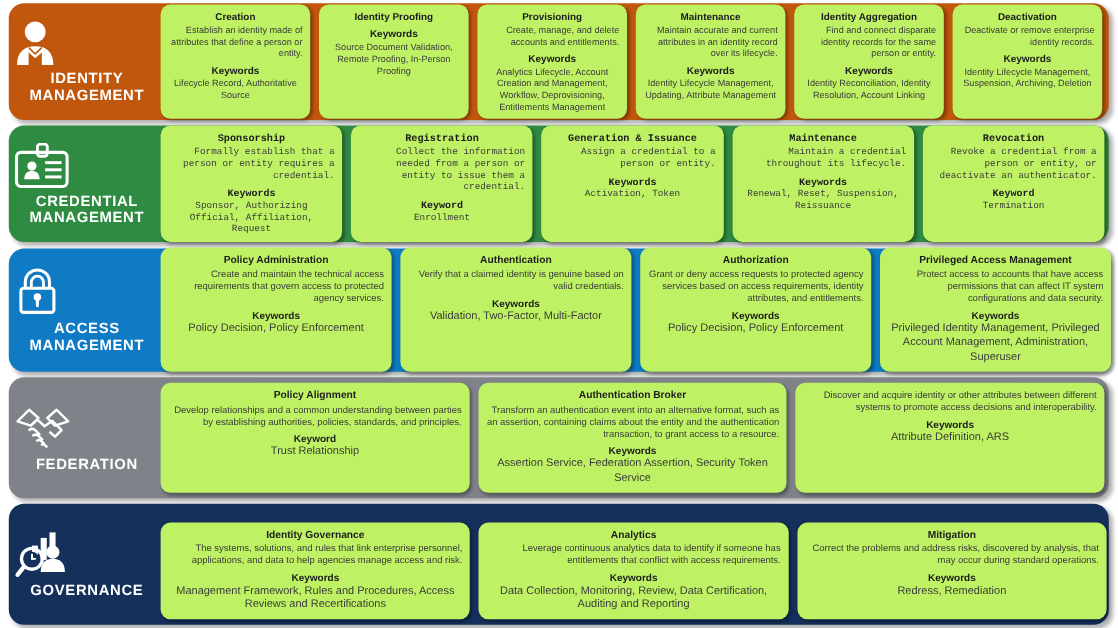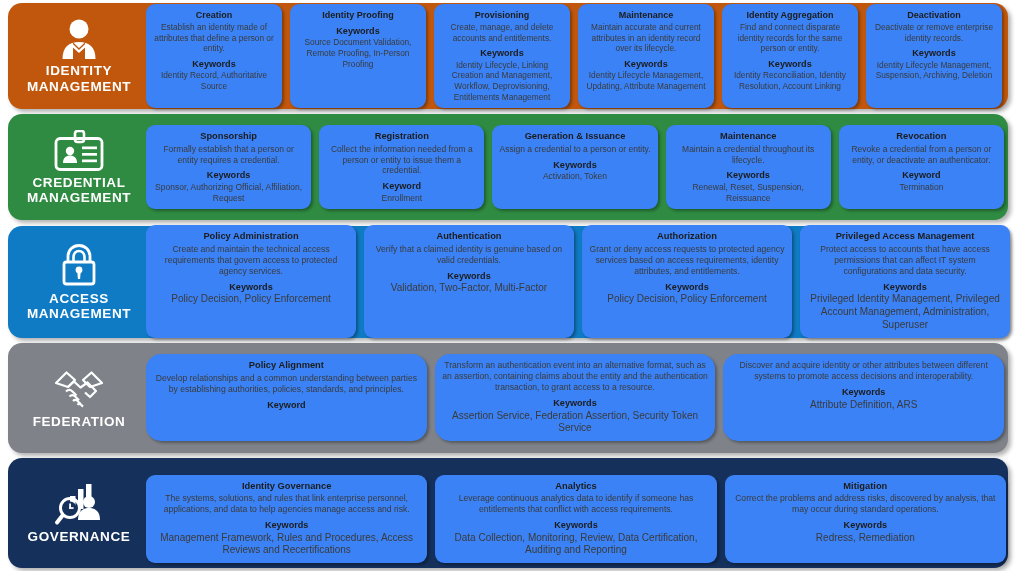--- a/index.html
+++ b/index.html
@@ -29,21 +29,20 @@
     display: flex;
     align-items: center;
     box-sizing: border-box;
     padding: 5px 6px 5px 4px;
     box-shadow: 3px 3px 4px rgba(0,0,0,0.30);
   }
   .band-label {
     flex: 0 0 134px;
     display: flex;
     flex-direction: column;
-    align-items: center;
     justify-content: center;
     color: #ffffff;
     text-align: center;
     box-sizing: border-box;
   }
   .band-icon {
     display: block;
     margin-bottom: 3px;
   }
   .band-title {
@@ -55,21 +54,21 @@
     white-space: pre-line;
   }
   .cards {
     flex: 1 1 auto;
     display: flex;
     align-items: stretch;
     gap: 8px;
     padding-right: 0px;
   }
   .card {
-    background: #3b82f6;
+    background: #bef264;
     border-radius: 9px;
     box-sizing: border-box;
     padding: 6px 7px 6px 7px;
     display: flex;
     flex-direction: column;
     align-items: center;
     text-align: center;
     box-shadow: 2px 2px 3px rgba(0,0,0,0.33);
     overflow: hidden;
   }
@@ -77,20 +76,21 @@
     font-size: 9.3px;
     font-weight: bold;
     color: #1c1c1c;
     line-height: 1.25;
     margin-bottom: 1px;
   }
   .card-desc {
     font-size: 8.6px;
     color: #3a3a3a;
     line-height: 1.28;
+    text-align: right;
   }
   .card-kw-label {
     font-size: 9.1px;
     font-weight: bold;
     color: #1c1c1c;
     margin-top: 5px;
     line-height: 1.25;
   }
   .card-kw {
     font-size: 10px;
@@ -104,23 +104,23 @@
   .row-access     { height: 112px; }
   .row-federation { height: 110px; }
   .row-governance { height: 110px; }
 
   .row-identity   .card-title { font-size: 9.0px; }
   .row-identity   .card-desc, .row-identity .card-kw { font-size: 8.3px; }
   .row-credential .card-desc, .row-credential .card-kw { font-size: 8.5px; }
 
   
   .row-identity .cards .card { flex: 1 1 0; }
-  .row-credential .cards .card { flex: 1 1 0; }
+  .row-credential .cards .card { flex: 1 1 0; font-family: Liberation Mono, monospace; }
   .row-access .cards .card { flex: 1 1 0; }
-  .row-federation .cards .card { flex: 1 1 0; border-radius: 15px; }
+  .row-federation .cards .card { flex: 1 1 0; }
   .row-governance .cards .card { flex: 1 1 0; }
 
   
   .row-access .cards { margin-right: -8px; }
   .row-federation .cards { margin-right: -2px; }
   .row-governance .cards { margin-right: -4px; margin-top: 12px; }
   .row-credential .cards { margin-right: -2px; }
 
   .card-body { width: 100%; }
   svg { display: block; }
@@ -142,36 +142,36 @@
       </span>
       <span class="band-title">IDENTITY
 MANAGEMENT</span>
     </div>
     <div class="cards">
       <div class="card">
         <div class="card-body">
           <div class="card-title">Creation</div>
           <div class="card-desc">Establish an identity made of attributes that define a person or entity.</div>
           <div class="card-kw-label">Keywords</div>
-          <div class="card-kw">Identity Record, Authoritative Source</div>
+          <div class="card-kw">Lifecycle Record, Authoritative Source</div>
         </div>
       </div>
       <div class="card">
         <div class="card-body">
           <div class="card-title">Identity Proofing</div>
           <div class="card-kw-label">Keywords</div>
           <div class="card-kw">Source Document Validation, Remote Proofing, In-Person Proofing</div>
         </div>
       </div>
       <div class="card">
         <div class="card-body">
           <div class="card-title">Provisioning</div>
           <div class="card-desc">Create, manage, and delete accounts and entitlements.</div>
           <div class="card-kw-label">Keywords</div>
-          <div class="card-kw">Identity Lifecycle, Linking Creation and Management, Workflow, Deprovisioning, Entitlements Management</div>
+          <div class="card-kw">Analytics Lifecycle, Account Creation and Management, Workflow, Deprovisioning, Entitlements Management</div>
         </div>
       </div>
       <div class="card">
         <div class="card-body">
           <div class="card-title">Maintenance</div>
           <div class="card-desc">Maintain accurate and current attributes in an identity record over its lifecycle.</div>
           <div class="card-kw-label">Keywords</div>
           <div class="card-kw">Identity Lifecycle Management, Updating, Attribute Management</div>
         </div>
       </div>
@@ -320,24 +320,26 @@
         </svg>
       </span>
       <span class="band-title">FEDERATION</span>
     </div>
     <div class="cards">
       <div class="card">
         <div class="card-body">
           <div class="card-title">Policy Alignment</div>
           <div class="card-desc">Develop relationships and a common understanding between parties by establishing authorities, policies, standards, and principles.</div>
           <div class="card-kw-label">Keyword</div>
-        </div>
-      </div>
-      <div class="card">
-        <div class="card-body">
+          <div class="card-kw">Trust Relationship</div>
+        </div>
+      </div>
+      <div class="card">
+        <div class="card-body">
+          <div class="card-title">Authentication Broker</div>
           <div class="card-desc">Transform an authentication event into an alternative format, such as an assertion, containing claims about the entity and the authentication transaction, to grant access to a resource.</div>
           <div class="card-kw-label">Keywords</div>
           <div class="card-kw">Assertion Service, Federation Assertion, Security Token Service</div>
         </div>
       </div>
       <div class="card">
         <div class="card-body">
           <div class="card-desc">Discover and acquire identity or other attributes between different systems to promote access decisions and interoperability.</div>
           <div class="card-kw-label">Keywords</div>
           <div class="card-kw">Attribute Definition, ARS</div>

